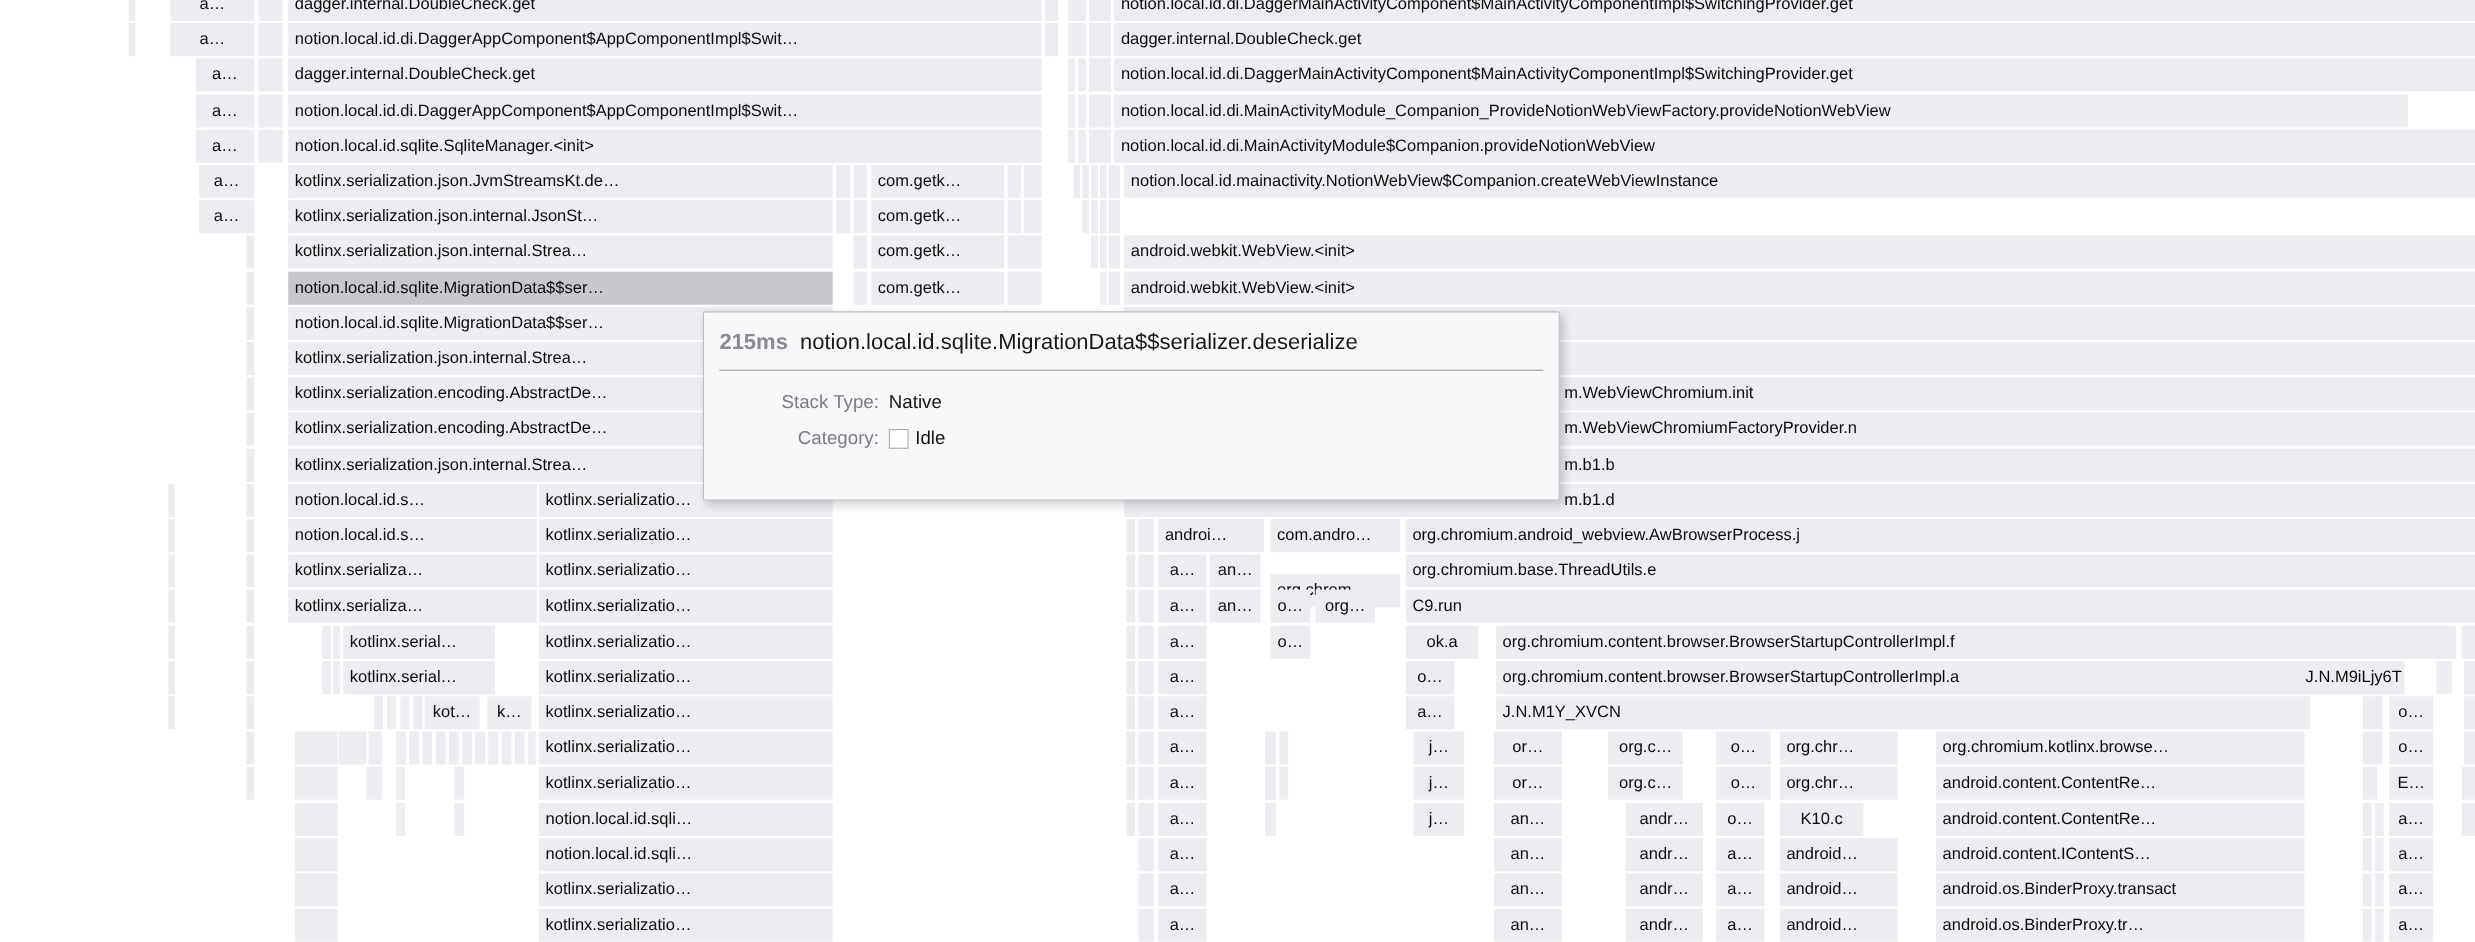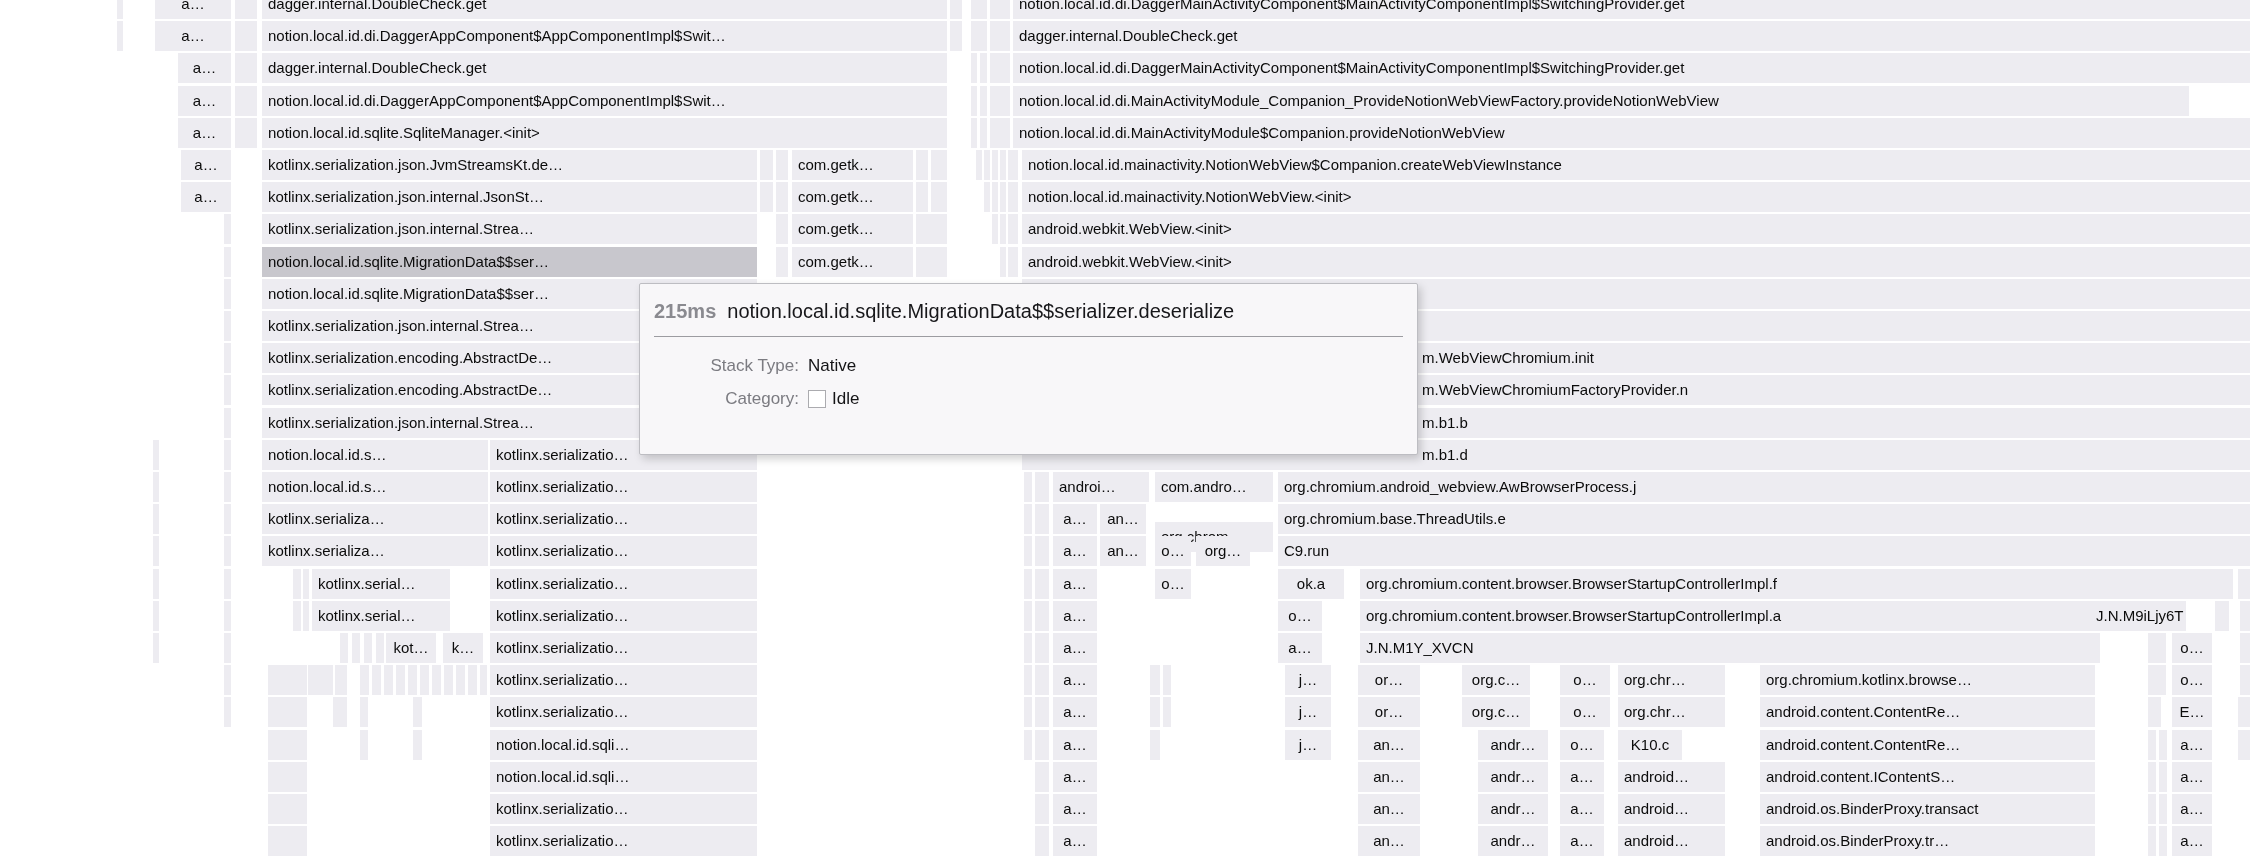--- a/index.html
+++ b/index.html
@@ -84,21 +84,20 @@
     <div class="frame" data-name="stack-frame" style="left: 262px; top: 182.2px; width: 495px;">kotlinx.serialization.json.internal.JsonSt…</div>
     <div class="frame" data-name="stack-frame" style="left: 760px; top: 182.2px; width: 13px;"></div>
     <div class="frame" data-name="stack-frame" style="left: 776px; top: 182.2px; width: 12px;"></div>
     <div class="frame" data-name="stack-frame" style="left: 792px; top: 182.2px; width: 121px;">com.getk…</div>
     <div class="frame" data-name="stack-frame" style="left: 916px; top: 182.2px; width: 12px;"></div>
     <div class="frame" data-name="stack-frame" style="left: 931px; top: 182.2px; width: 16px;"></div>
     <div class="frame" data-name="stack-frame" style="left: 984px; top: 182.2px; width: 6px;"></div>
     <div class="frame" data-name="stack-frame" style="left: 992px; top: 182.2px; width: 6px;"></div>
     <div class="frame" data-name="stack-frame" style="left: 1000px; top: 182.2px; width: 6px;"></div>
     <div class="frame" data-name="stack-frame" style="left: 1008px; top: 182.2px; width: 10px;"></div>
-    <div class="frame" data-name="stack-frame" style="left: 1022px; top: 182.2px; width: 1228px;">notion.local.id.mainactivity.NotionWebView.&lt;init&gt;</div>
     <div class="frame" data-name="stack-frame" style="left: 224px; top: 214.4px; width: 7px;"></div>
     <div class="frame" data-name="stack-frame" style="left: 262px; top: 214.4px; width: 495px;">kotlinx.serialization.json.internal.Strea…</div>
     <div class="frame" data-name="stack-frame" style="left: 776px; top: 214.4px; width: 12px;"></div>
     <div class="frame" data-name="stack-frame" style="left: 792px; top: 214.4px; width: 121px;">com.getk…</div>
     <div class="frame" data-name="stack-frame" style="left: 916px; top: 214.4px; width: 31px;"></div>
     <div class="frame" data-name="stack-frame" style="left: 992px; top: 214.4px; width: 6px;"></div>
     <div class="frame" data-name="stack-frame" style="left: 1000px; top: 214.4px; width: 6px;"></div>
     <div class="frame" data-name="stack-frame" style="left: 1008px; top: 214.4px; width: 10px;"></div>
     <div class="frame" data-name="stack-frame" style="left: 1022px; top: 214.4px; width: 1228px;">android.webkit.WebView.&lt;init&gt;</div>
     <div class="frame" data-name="stack-frame" style="left: 224px; top: 246.6px; width: 7px;"></div>
@@ -258,21 +257,21 @@
     <div class="frame" data-name="stack-frame" style="left: 413px; top: 729.6px; width: 9px;"></div>
     <div class="frame" data-name="stack-frame" style="left: 490px; top: 729.6px; width: 267px;">notion.local.id.sqli…</div>
     <div class="frame" data-name="stack-frame" style="left: 1024px; top: 729.6px; width: 8px;"></div>
     <div class="frame" data-name="stack-frame" style="left: 1035px; top: 729.6px; width: 14px;"></div>
     <div class="frame ctr" data-name="stack-frame" style="left: 1053px; top: 729.6px; width: 44px;">a…</div>
     <div class="frame" data-name="stack-frame" style="left: 1150px; top: 729.6px; width: 10px;"></div>
     <div class="frame ctr" data-name="stack-frame" style="left: 1285px; top: 729.6px; width: 46px;">j…</div>
     <div class="frame ctr" data-name="stack-frame" style="left: 1358px; top: 729.6px; width: 62px;">an…</div>
     <div class="frame ctr" data-name="stack-frame" style="left: 1478px; top: 729.6px; width: 70px;">andr…</div>
     <div class="frame ctr" data-name="stack-frame" style="left: 1560px; top: 729.6px; width: 44px;">o…</div>
-    <div class="frame ctr" data-name="stack-frame" style="left: 1618px; top: 729.6px; width: 64px;">K10.c</div>
+    <div class="frame ctr" data-name="stack-frame" style="left: 1618px; top: 729.6px; width: 76px;">K10.c</div>
     <div class="frame" data-name="stack-frame" style="left: 1760px; top: 729.6px; width: 335px;">android.content.ContentRe…</div>
     <div class="frame" data-name="stack-frame" style="left: 2148px; top: 729.6px; width: 8px;"></div>
     <div class="frame" data-name="stack-frame" style="left: 2159px; top: 729.6px; width: 8px;"></div>
     <div class="frame ctr" data-name="stack-frame" style="left: 2172px; top: 729.6px; width: 40px;">a…</div>
     <div class="frame" data-name="stack-frame" style="left: 2238px; top: 729.6px; width: 12px;"></div>
     <div class="frame" data-name="stack-frame" style="left: 268px; top: 761.8px; width: 39px;"></div>
     <div class="frame" data-name="stack-frame" style="left: 490px; top: 761.8px; width: 267px;">notion.local.id.sqli…</div>
     <div class="frame" data-name="stack-frame" style="left: 1035px; top: 761.8px; width: 14px;"></div>
     <div class="frame ctr" data-name="stack-frame" style="left: 1053px; top: 761.8px; width: 44px;">a…</div>
     <div class="frame ctr" data-name="stack-frame" style="left: 1358px; top: 761.8px; width: 62px;">an…</div>

